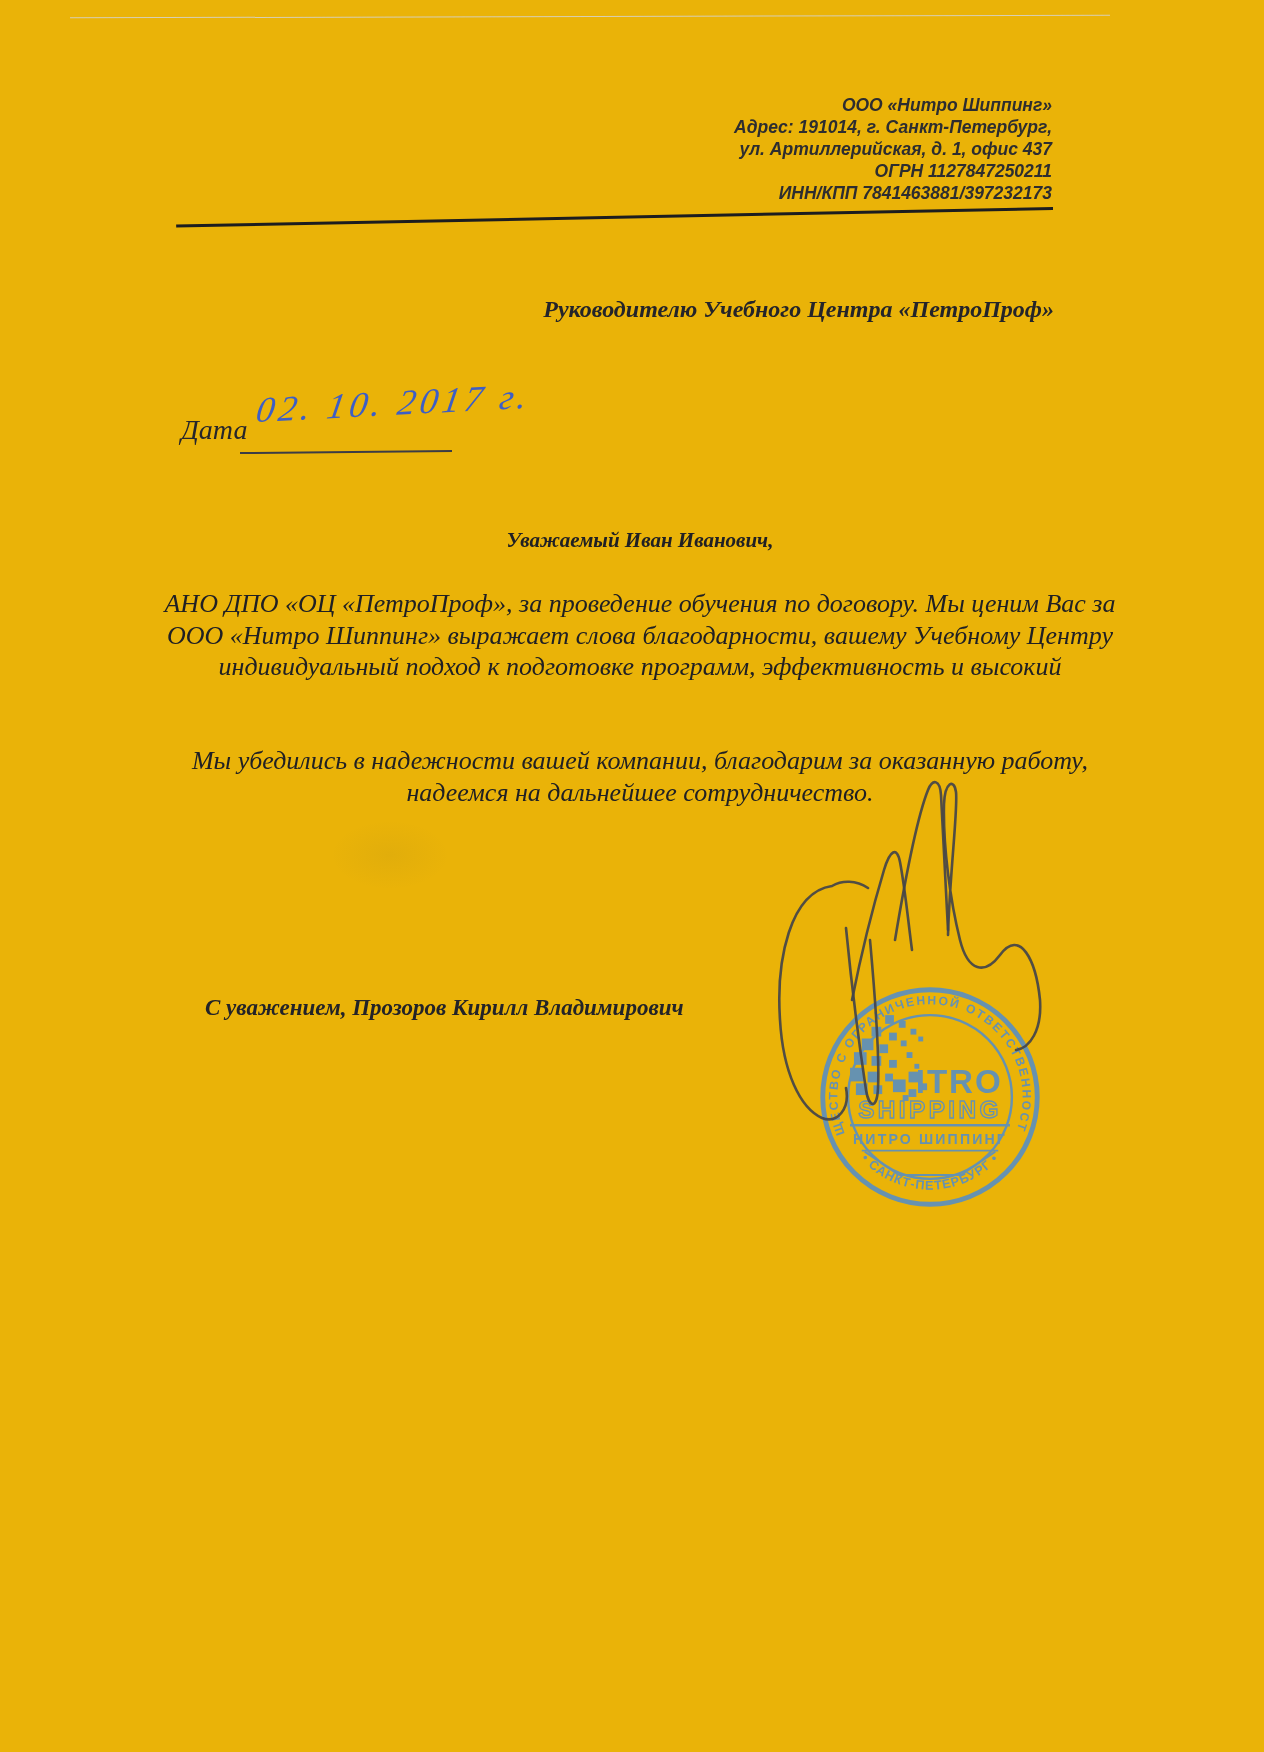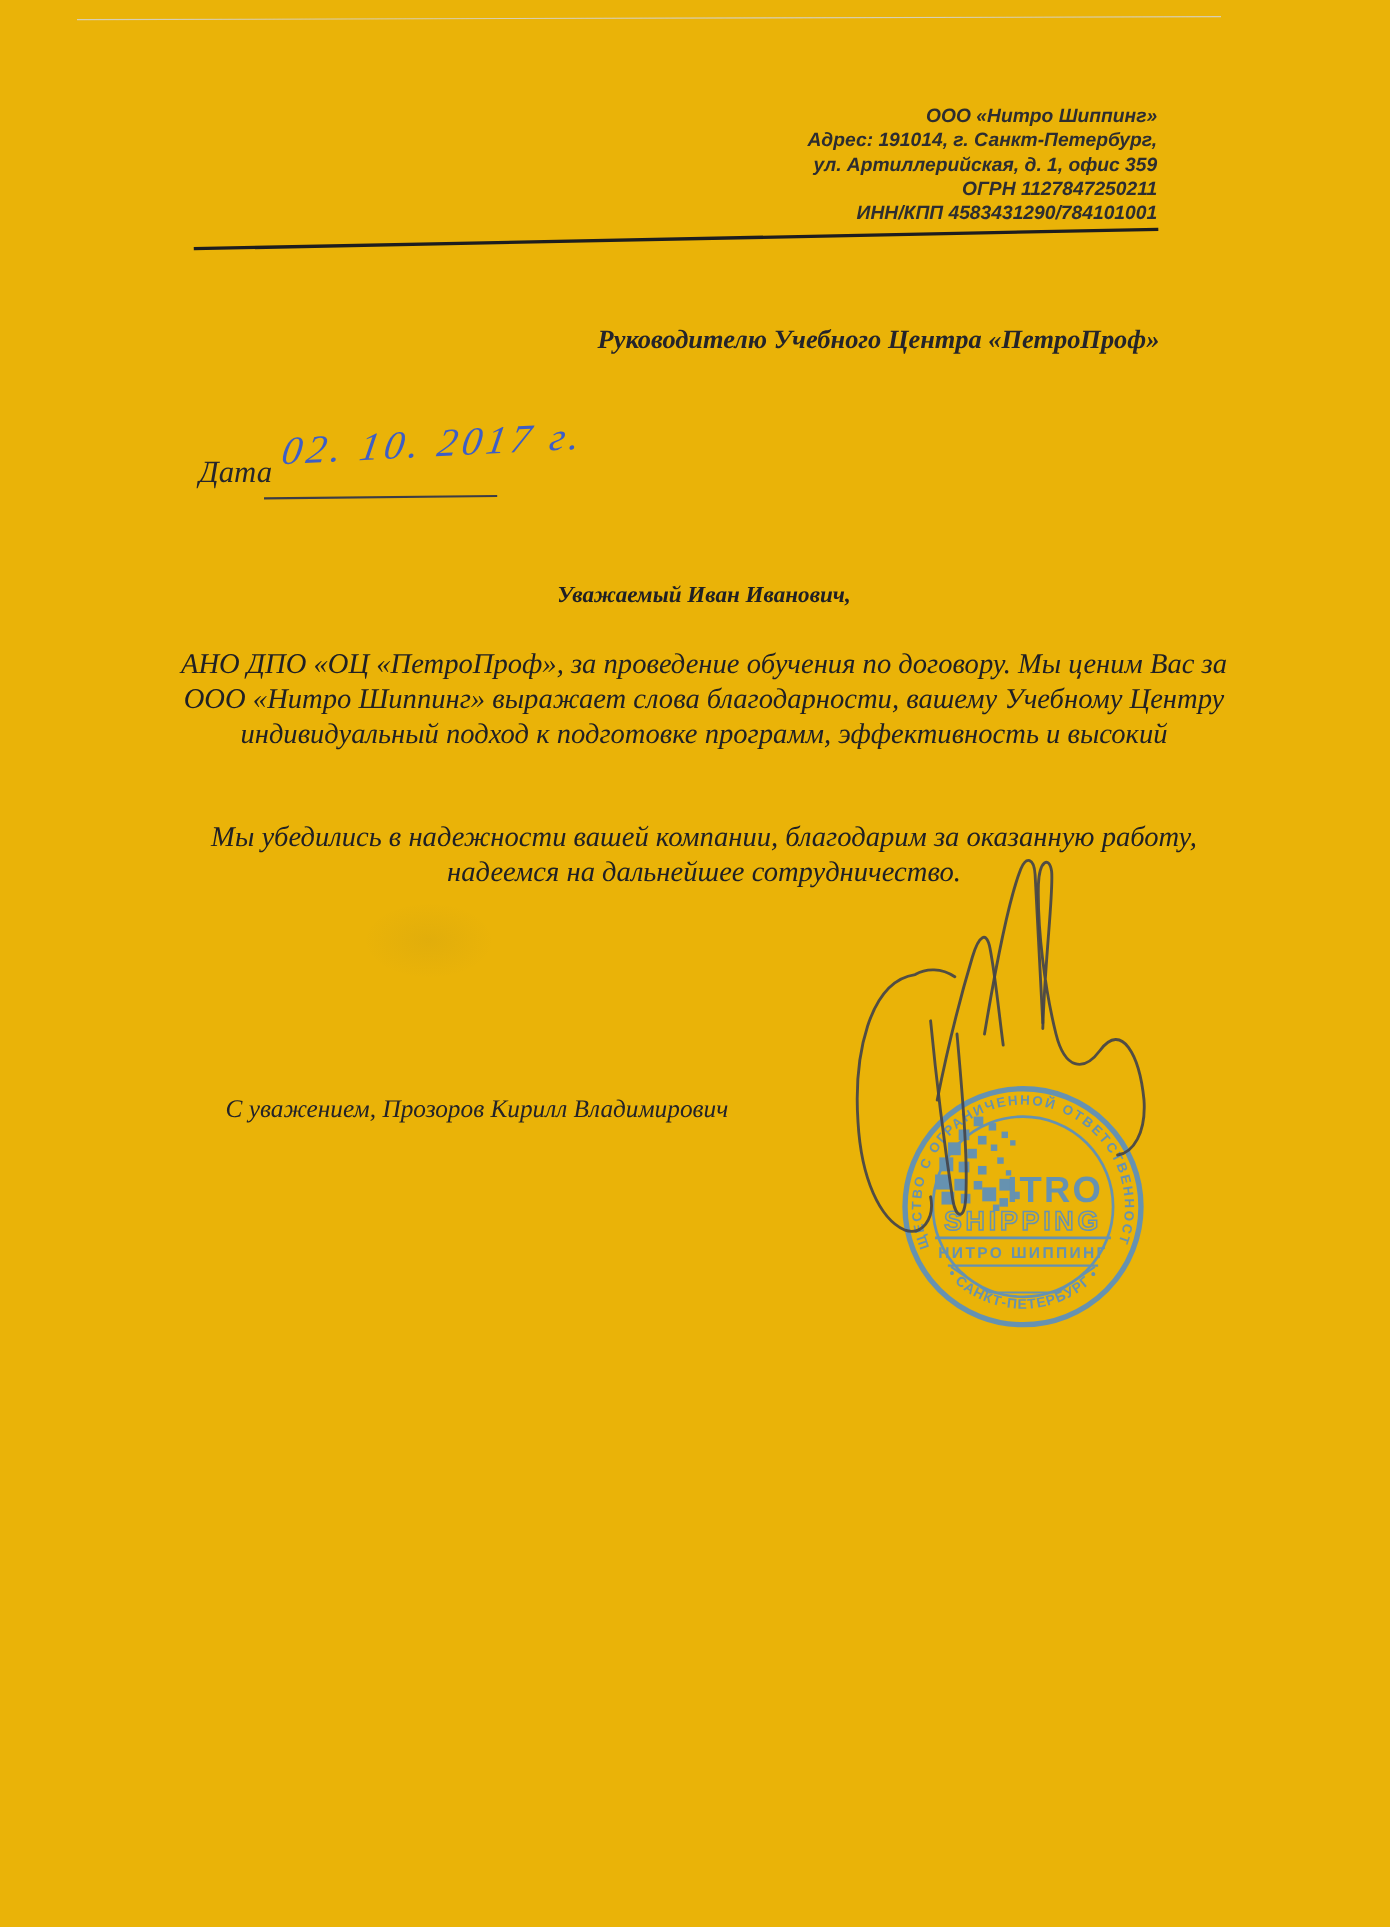--- a/index.html
+++ b/index.html
@@ -34,21 +34,21 @@
     position:absolute;left:258px;top:382px;font-style:italic;font-size:36px;
     letter-spacing:4px;color:var(--handwriting,#3d5ec6);
     transform:skewX(-12deg) rotate(-3deg);white-space:nowrap;
   }
   
   .bodyblock{position:absolute;left:140px;width:1000px;text-align:center;
     font-style:italic;color:#202024;}
   .salutation{top:528px;font-weight:bold;font-size:21px;}
   .para1{top:588px;font-size:26px;line-height:31.5px;}
   .para2{top:745px;font-size:26px;line-height:31.5px;}
-  .signoff{position:absolute;left:205px;top:995px;font-weight:normal;
+  .signoff{position:absolute;left:205px;top:995px;font-weight:bold;
     font-style:italic;font-size:23px;color:#232328;}
   
   .stamp{position:absolute;left:813px;top:980px;width:234px;height:234px;}
   .stamp-g{opacity:.82;}
   .stamp-fill{fill:var(--stamp,#4a8bd6);}
   .stamp-stroke{stroke:var(--stamp,#4a8bd6);fill:none;}
   .stamp-text{font-family:"Liberation Sans", sans-serif;font-weight:bold;
     fill:var(--stamp,#4a8bd6);}
   .stamp-hollow{font-family:"Liberation Sans", sans-serif;font-weight:bold;
     fill:none;stroke:var(--stamp,#4a8bd6);}
@@ -60,23 +60,23 @@
 <body>
 
 <div class="page">
 
   <div class="scan-line"></div>
   <div class="smudge"></div>
 
   <div class="letterhead">
     <div>ООО «Нитро Шиппинг»</div>
     <div>Адрес: 191014, г. Санкт-Петербург,</div>
-    <div>ул. Артиллерийская, д. 1, офис 359</div>
+    <div>ул. Артиллерийская, д. 1, офис 437</div>
     <div>ОГРН 1127847250211</div>
-    <div>ИНН/КПП 4583431290/784101001</div>
+    <div>ИНН/КПП 7841463881/397232173</div>
   </div>
 
   <div class="rule"></div>
 
   <div class="addressee">Руководителю Учебного Центра «ПетроПроф»</div>
 
   <div class="date-label">Дата</div>
   <div class="date-underline"></div>
   <div class="date-hand">02. 10. 2017 г.</div>
 

